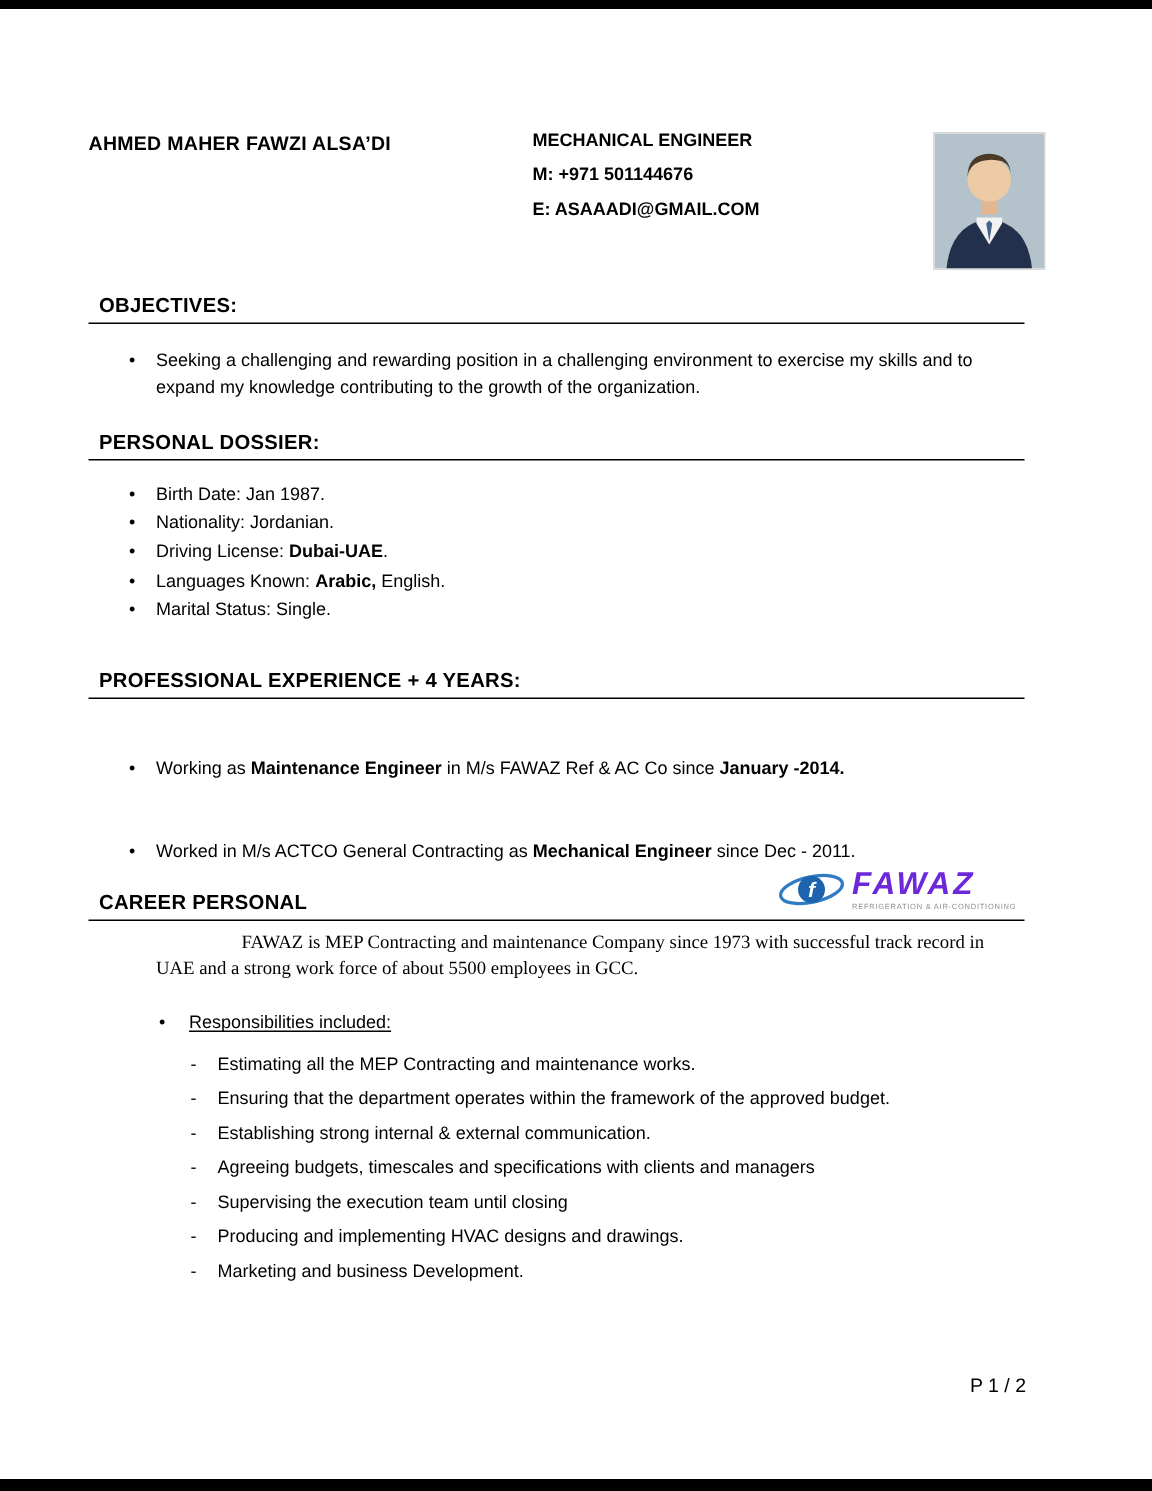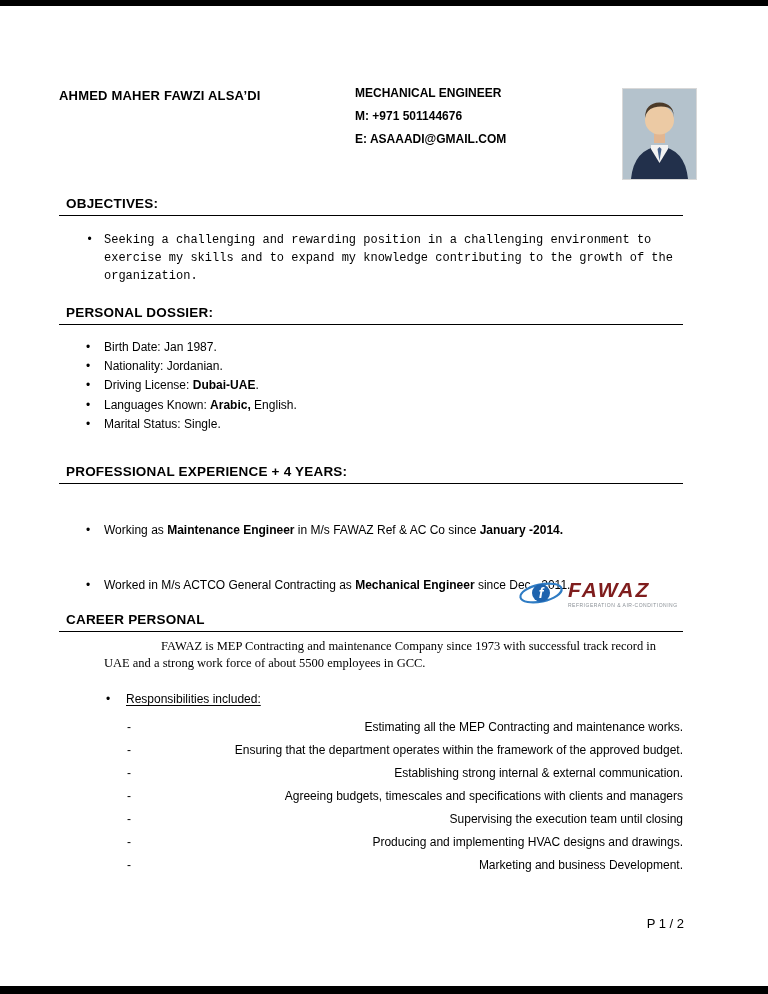--- a/index.html
+++ b/index.html
@@ -31,45 +31,45 @@
   li.sub-bullet { position:relative; padding-left:67px; font-size:12px; }
   li.sub-bullet::before { content:"\2022"; position:absolute; left:47px; top:0; }
   li.dash { position:relative; padding-left:86px; font-size:12px; line-height:23px; }
   li.dash::before { content:"-"; position:absolute; left:68px; top:0; }
 
   .underlined { text-decoration:underline; text-underline-offset:2px; }
 
   
   .objectives-heading { margin-top:16px; }
   .objectives-list { margin-top:15px; }
-  .objectives-list li { line-height:18px;font-family:Liberation Mono, monospace; }
+  .objectives-list li { line-height:18px; }
 
   
   .personal-heading { margin-top:20px; }
   .personal-list { margin-top:13px; }
   .personal-list li { line-height:19.2px; }
 
   
   .experience-heading { margin-top:30px; }
   .experience-list { margin-top:17px; }
   .experience-list li { line-height:18px; margin-bottom:18px;margin-top:37px; }
 
   
   .career-heading { margin-top:18px; }
   .company-line { margin-top:19px; font-size:13px; font-weight:bold; line-height:18px; }
   .profile-sub { margin-top:9px; line-height:18px; }
   .profile-text { font-family:"Liberation Serif", serif; font-size:12.5px; line-height:17px;
     margin:6px 0 0 45px; text-indent:57px; }
   .resp-sub { margin-top:18px; line-height:18px; }
-  .dash-list { margin-top:8px;text-align:right; }
+  .dash-list { margin-top:8px; }
 
   
   .logo { position:absolute; left:518px; top:577px; display:flex; align-items:center; gap:4px; }
   .logo-text-block { display:flex; flex-direction:column; }
-  .logo-text { font-size:21px; font-weight:bold; font-style:italic; color:#7f1d1d; letter-spacing:2px; line-height:21px; }
+  .logo-text { font-size:21px; font-weight:bold; font-style:italic; color:#6d28d9; letter-spacing:2px; line-height:21px; }
   .logo-tagline { font-size:5px; color:#8a9096; letter-spacing:.5px; margin-top:2px; }
 
   .footer { position:absolute; top:916px; right:84px; font-size:13px; }
 </style>
 </head>
 <body>
 
 <div class="page">
   <div class="bar top"></div>
 

